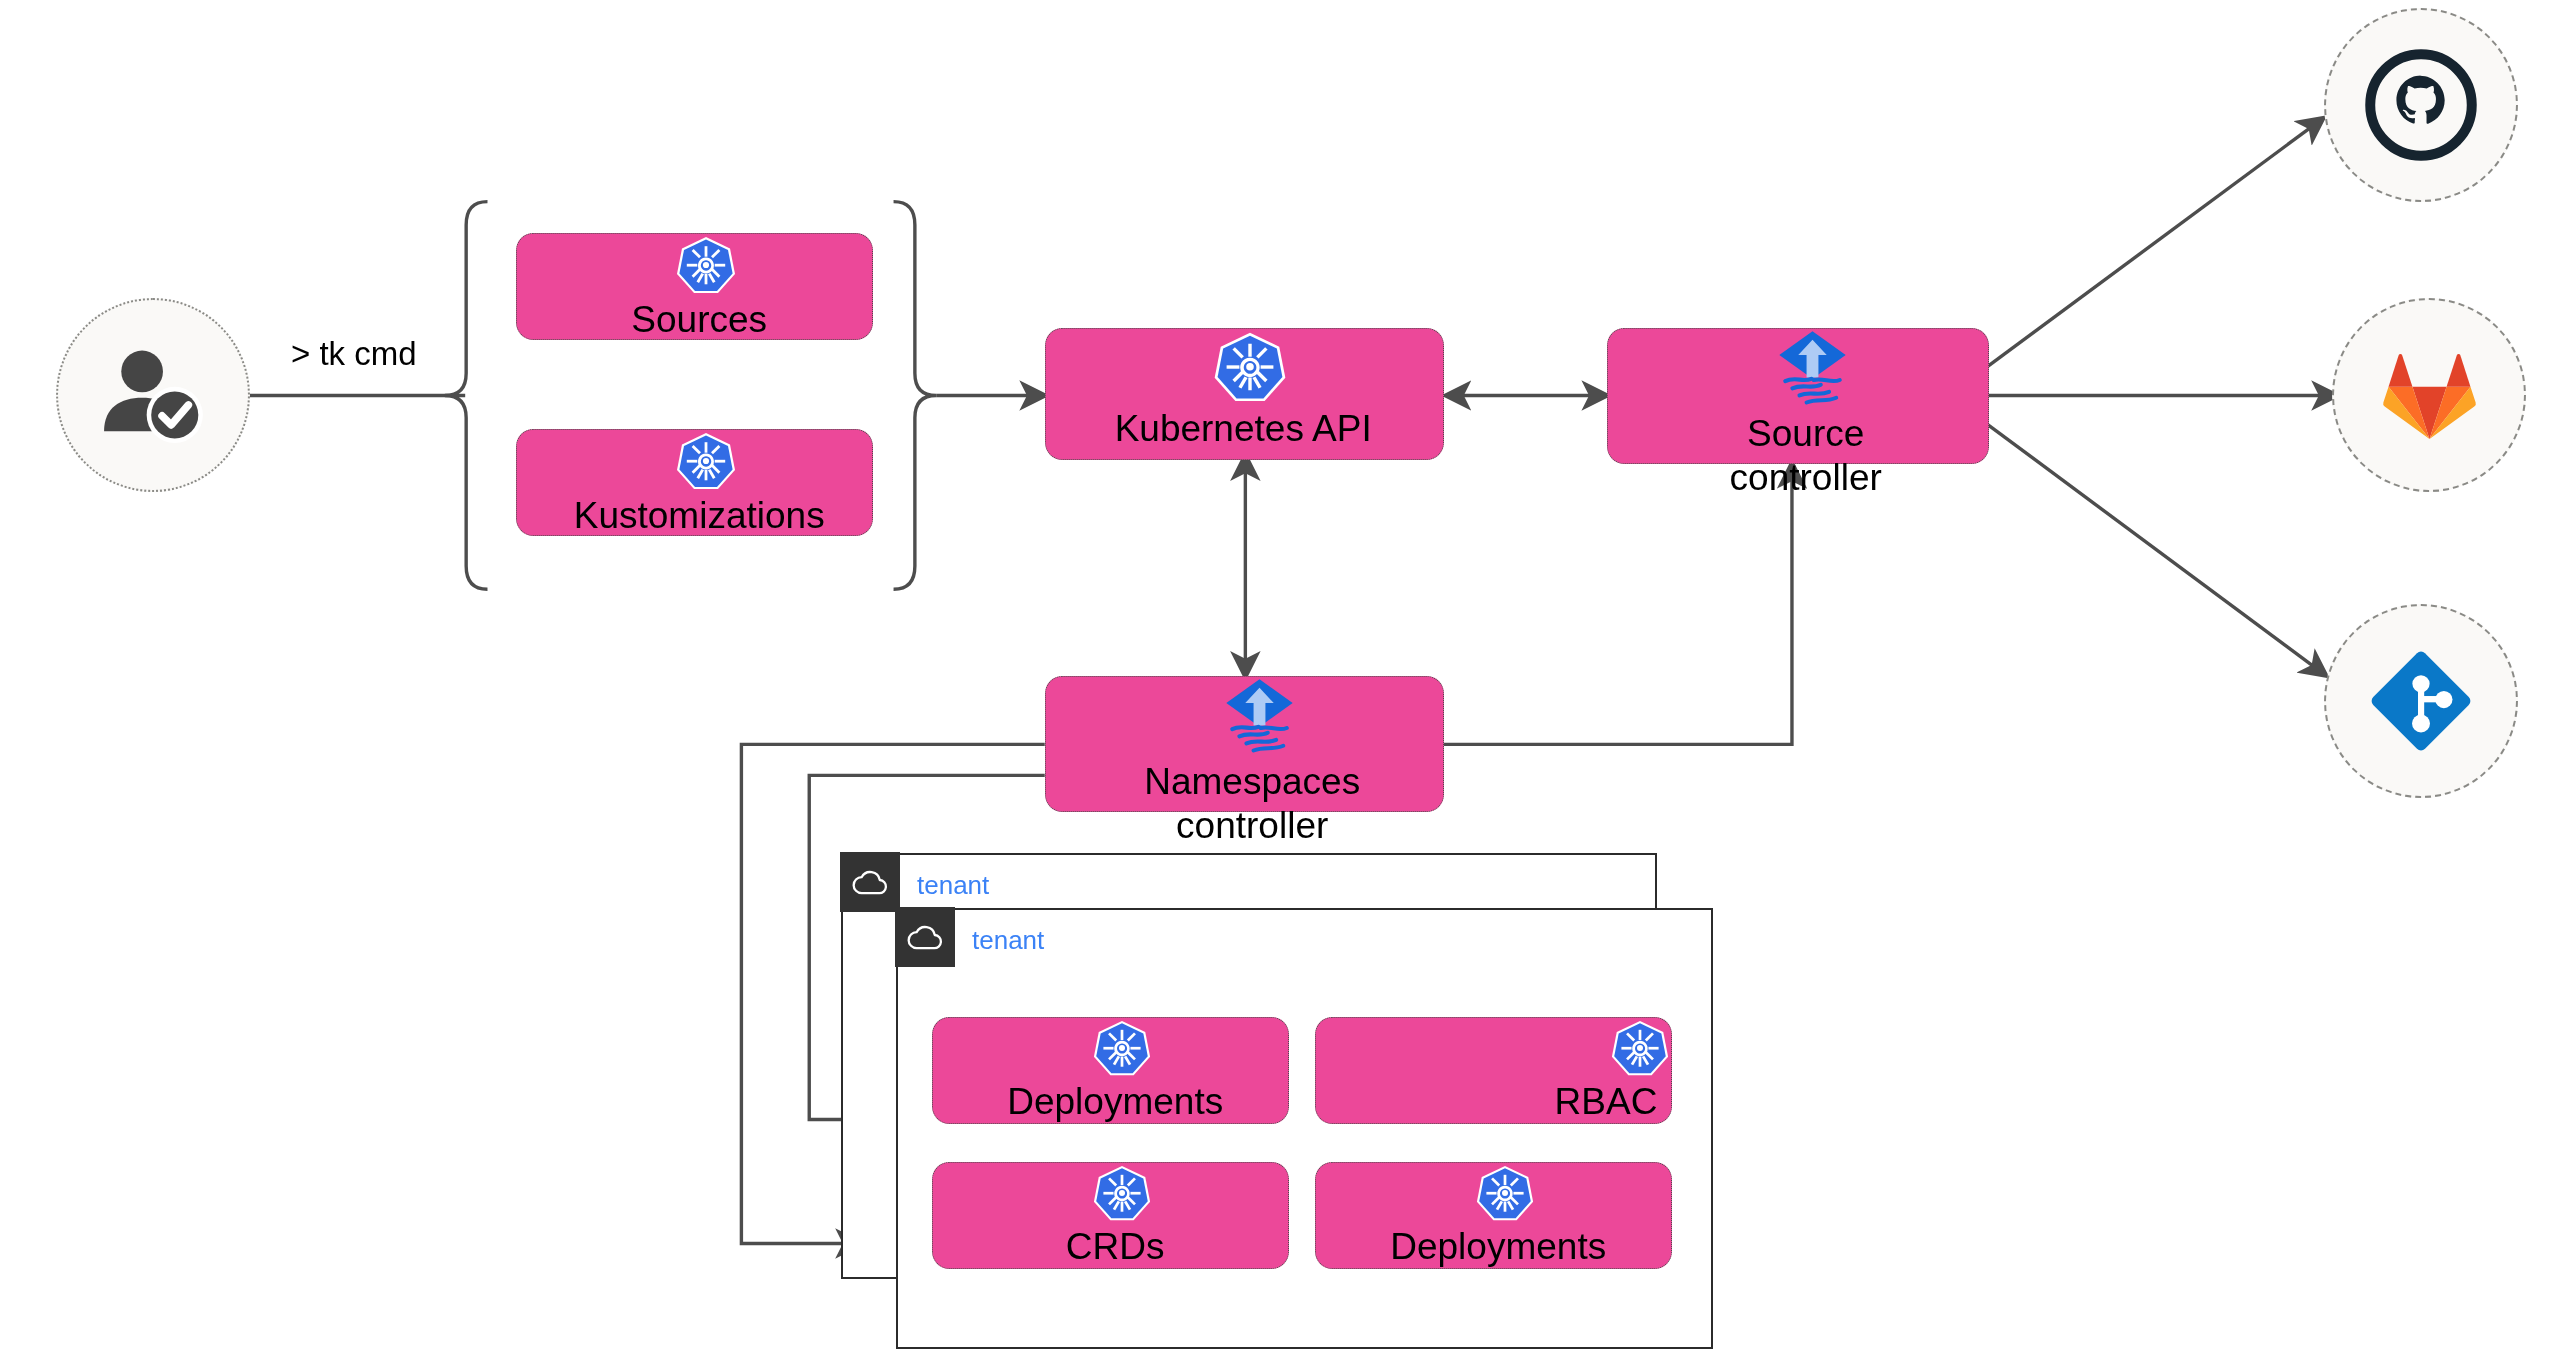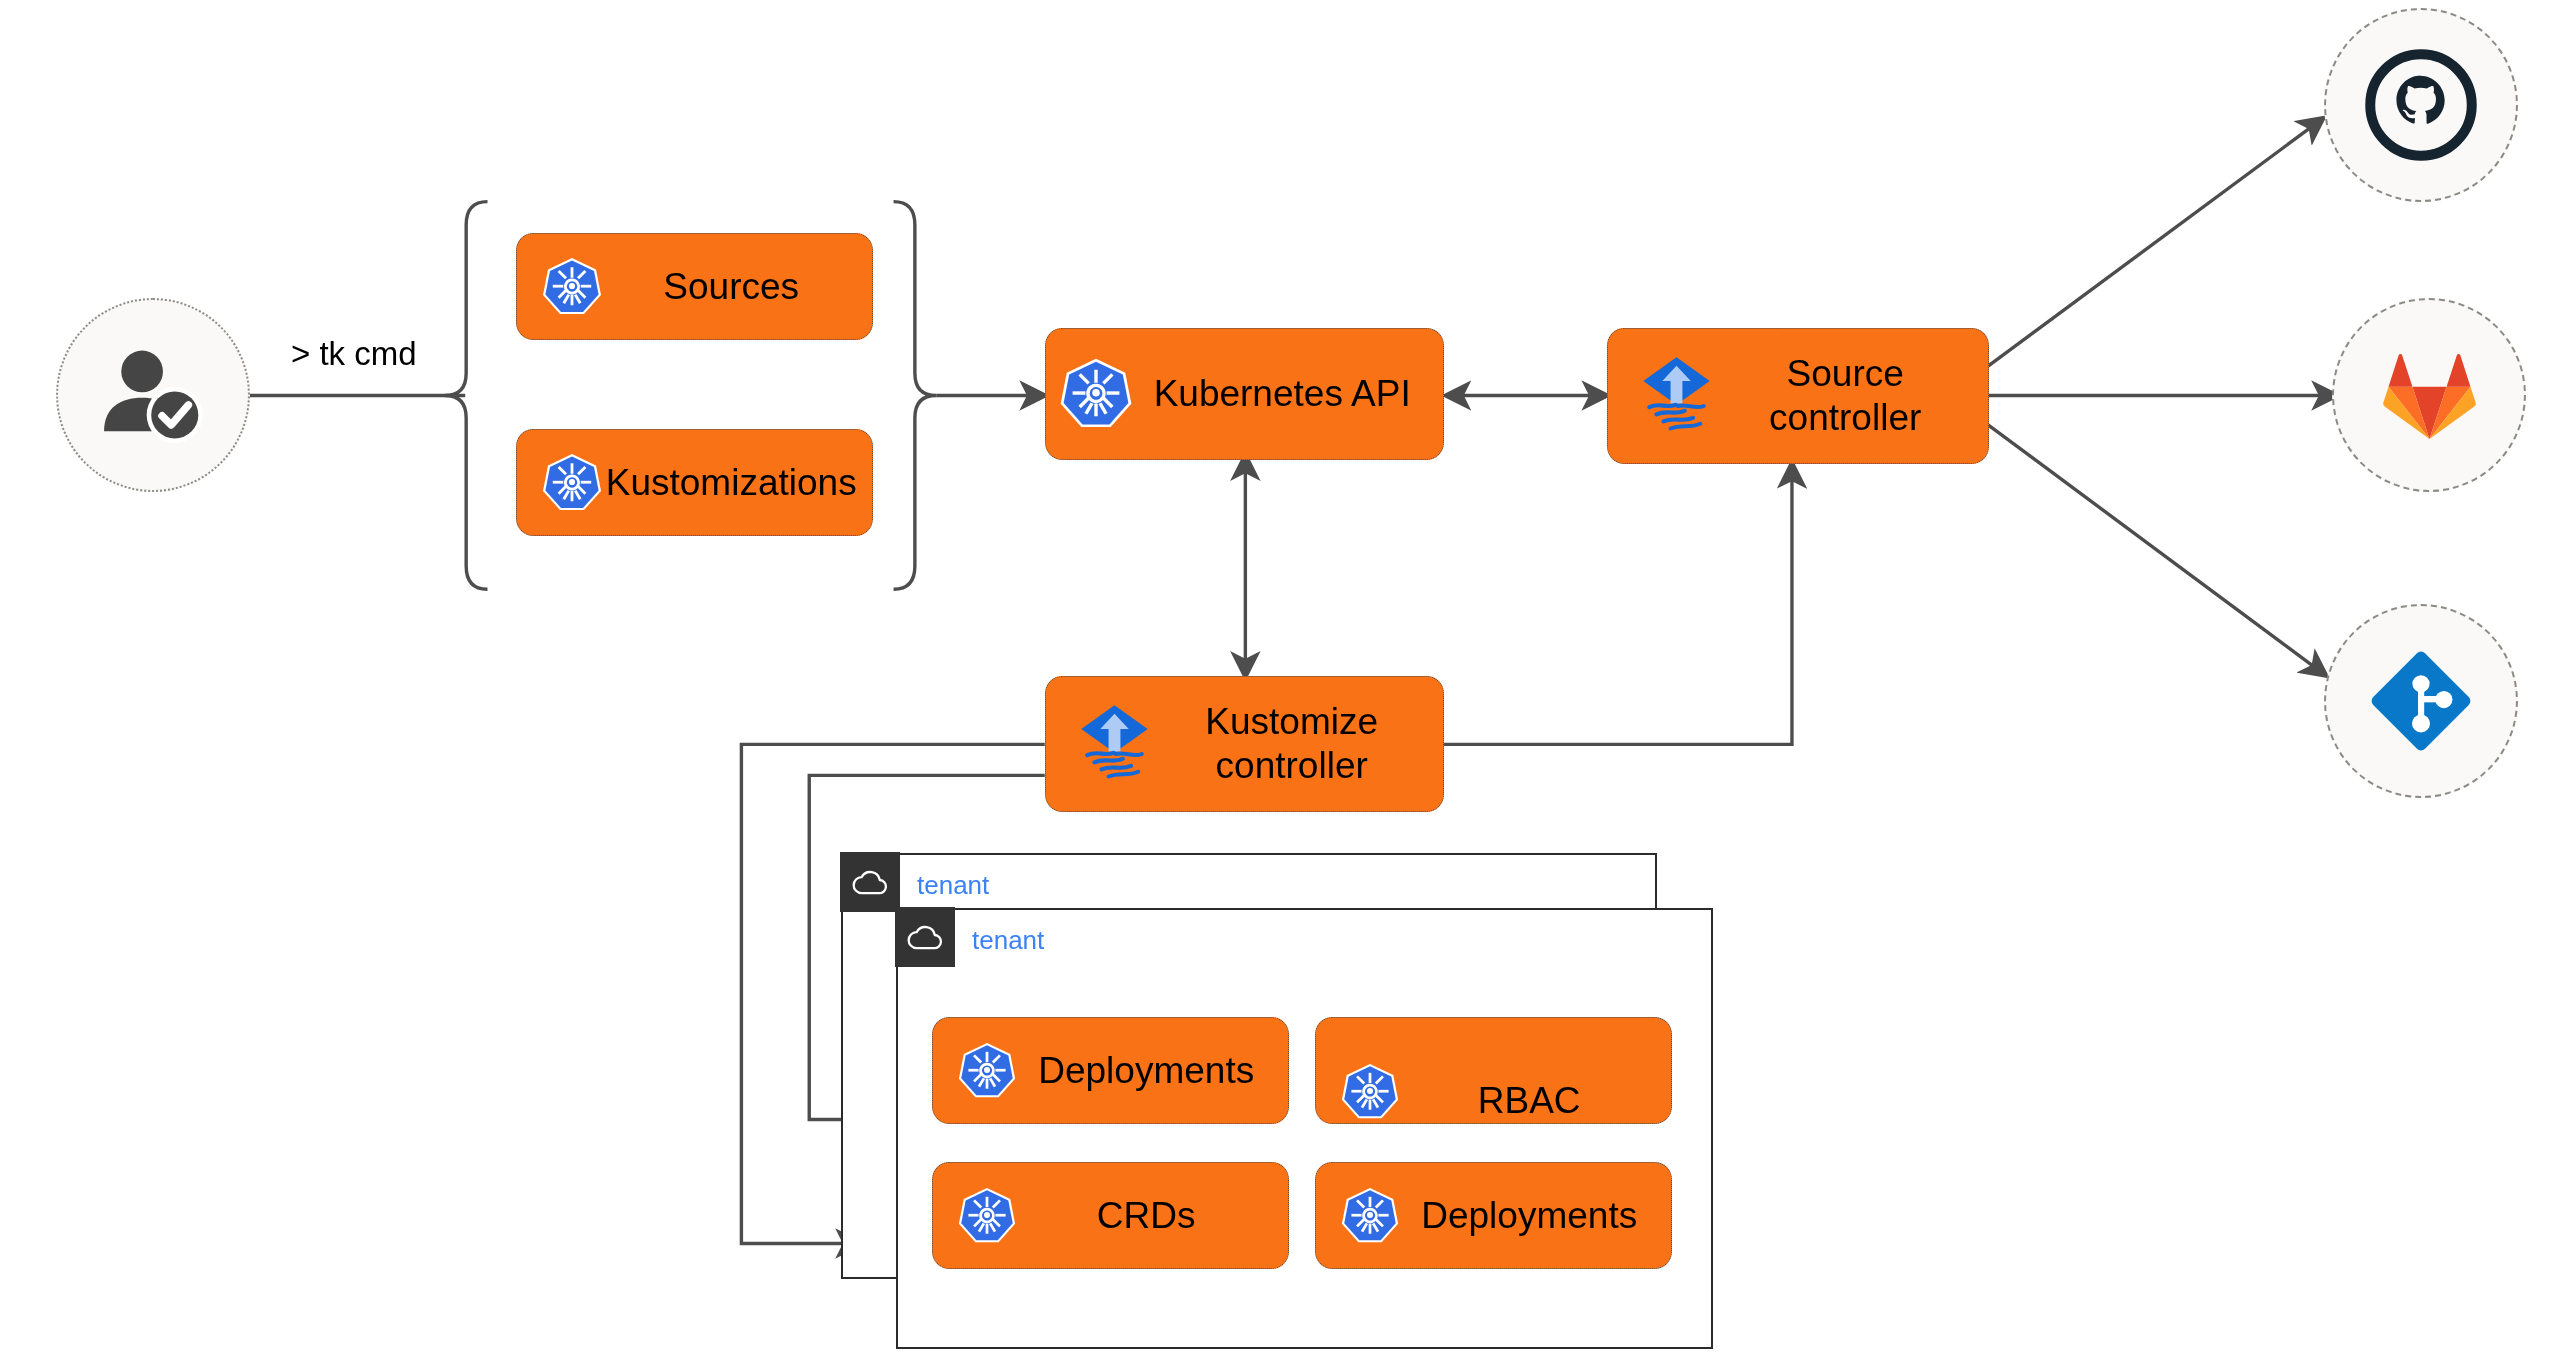--- a/index.html
+++ b/index.html
@@ -17,26 +17,27 @@
     width: 2576px;
     height: 1355px;
     background: #ffffff;
     overflow: hidden;
   }
 
   
   .node {
     position: absolute;
     box-sizing: border-box;
-    background: #f97316;
+    background: #ec4899;
     border: 1.9px dotted #4d4d4d;
     border-radius: 17.4px;
     display: flex;
     align-items: center;
     z-index: 5;
+    flex-direction: column;
   }
   .node .label {
     color: #000000;
     font-size: 37px;
     line-height: 1.18;
     white-space: pre-line;
     text-align: center;
     flex: 1 1 auto;
     padding-right: 13.6px;
   }
@@ -272,21 +273,21 @@
         <path d="M32 9 L44 22 L37 22 L37 41 L27 41 L27 22 L20 22 Z" fill="#aecbf5"></path>
         <g stroke="#1468d8" stroke-width="3.4" fill="none" stroke-linecap="round">
           <path d="M9 44 C 17 40, 24 45, 31 42"></path>
           <path d="M15 50 C 24 46, 31 51, 39 47"></path>
           <path d="M21 56 C 30 52, 37 57, 46 53"></path>
           <path d="M27 62 C 36 58, 43 62, 52 58"></path>
           <path d="M33 43 C 41 41, 48 46, 55 43"></path>
         </g>
       </svg>
     </span>
-    <span class="label">Kustomize
+    <span class="label">Namespaces
 controller</span>
   </div>
 
   <div class="circle-node circle-dashed" style="left:2324px; top:7.8px; width:194px; height:194px;">
     <svg width="114" height="114" viewBox="0 0 64 64">
       <circle cx="32" cy="32" r="28.5" fill="none" stroke="#16242f" stroke-width="5.6"></circle>
       <path fill="#16242f" d="M32 15.5 c-7.6 0-13.8 6.2-13.8 13.8 0 6.1 4 11.3 9.4 13.1 0.7 0.1 0.9-0.3 0.9-0.7
         0-0.3 0-1.3 0-2.4 -3.8 0.8-4.7-1.8-4.7-1.8 -0.6-1.6-1.5-2.1-1.5-2.1 -1.3-0.8 0.1-0.8 0.1-0.8
         1.4 0.1 2.1 1.4 2.1 1.4 1.2 2.1 3.2 1.5 4 1.2 0.1-0.9 0.5-1.5 0.9-1.9 -3-0.3-6.2-1.5-6.2-6.7
         0-1.5 0.5-2.7 1.4-3.6 -0.1-0.3-0.6-1.7 0.1-3.6 0 0 1.1-0.4 3.7 1.4 1.1-0.3 2.2-0.5 3.4-0.5

